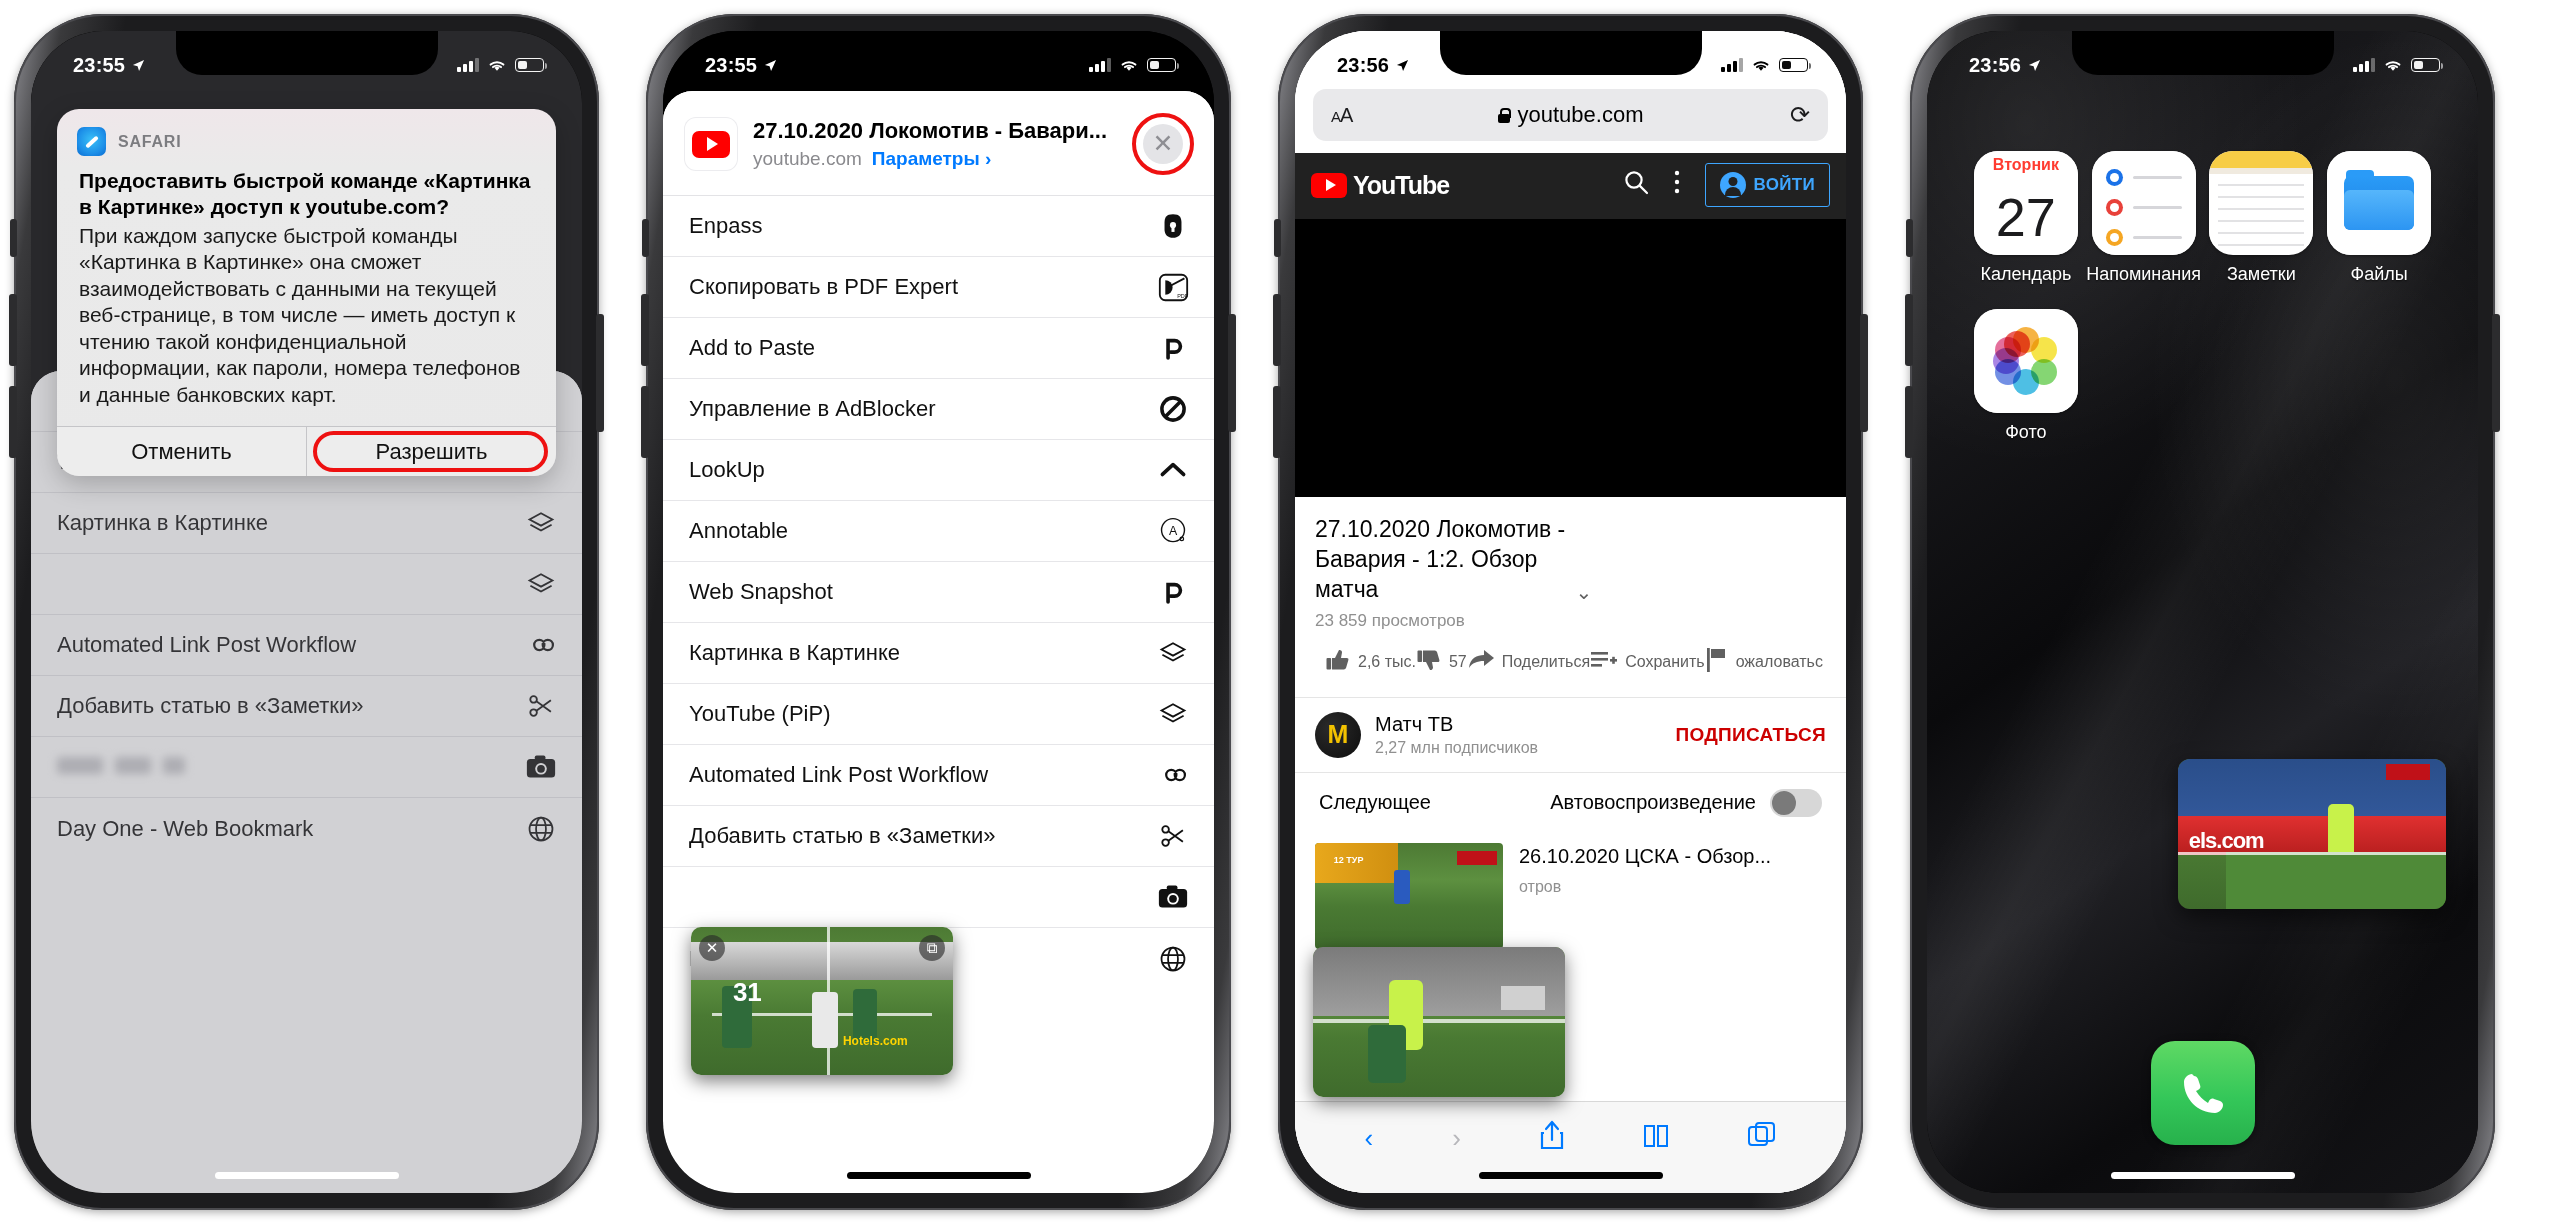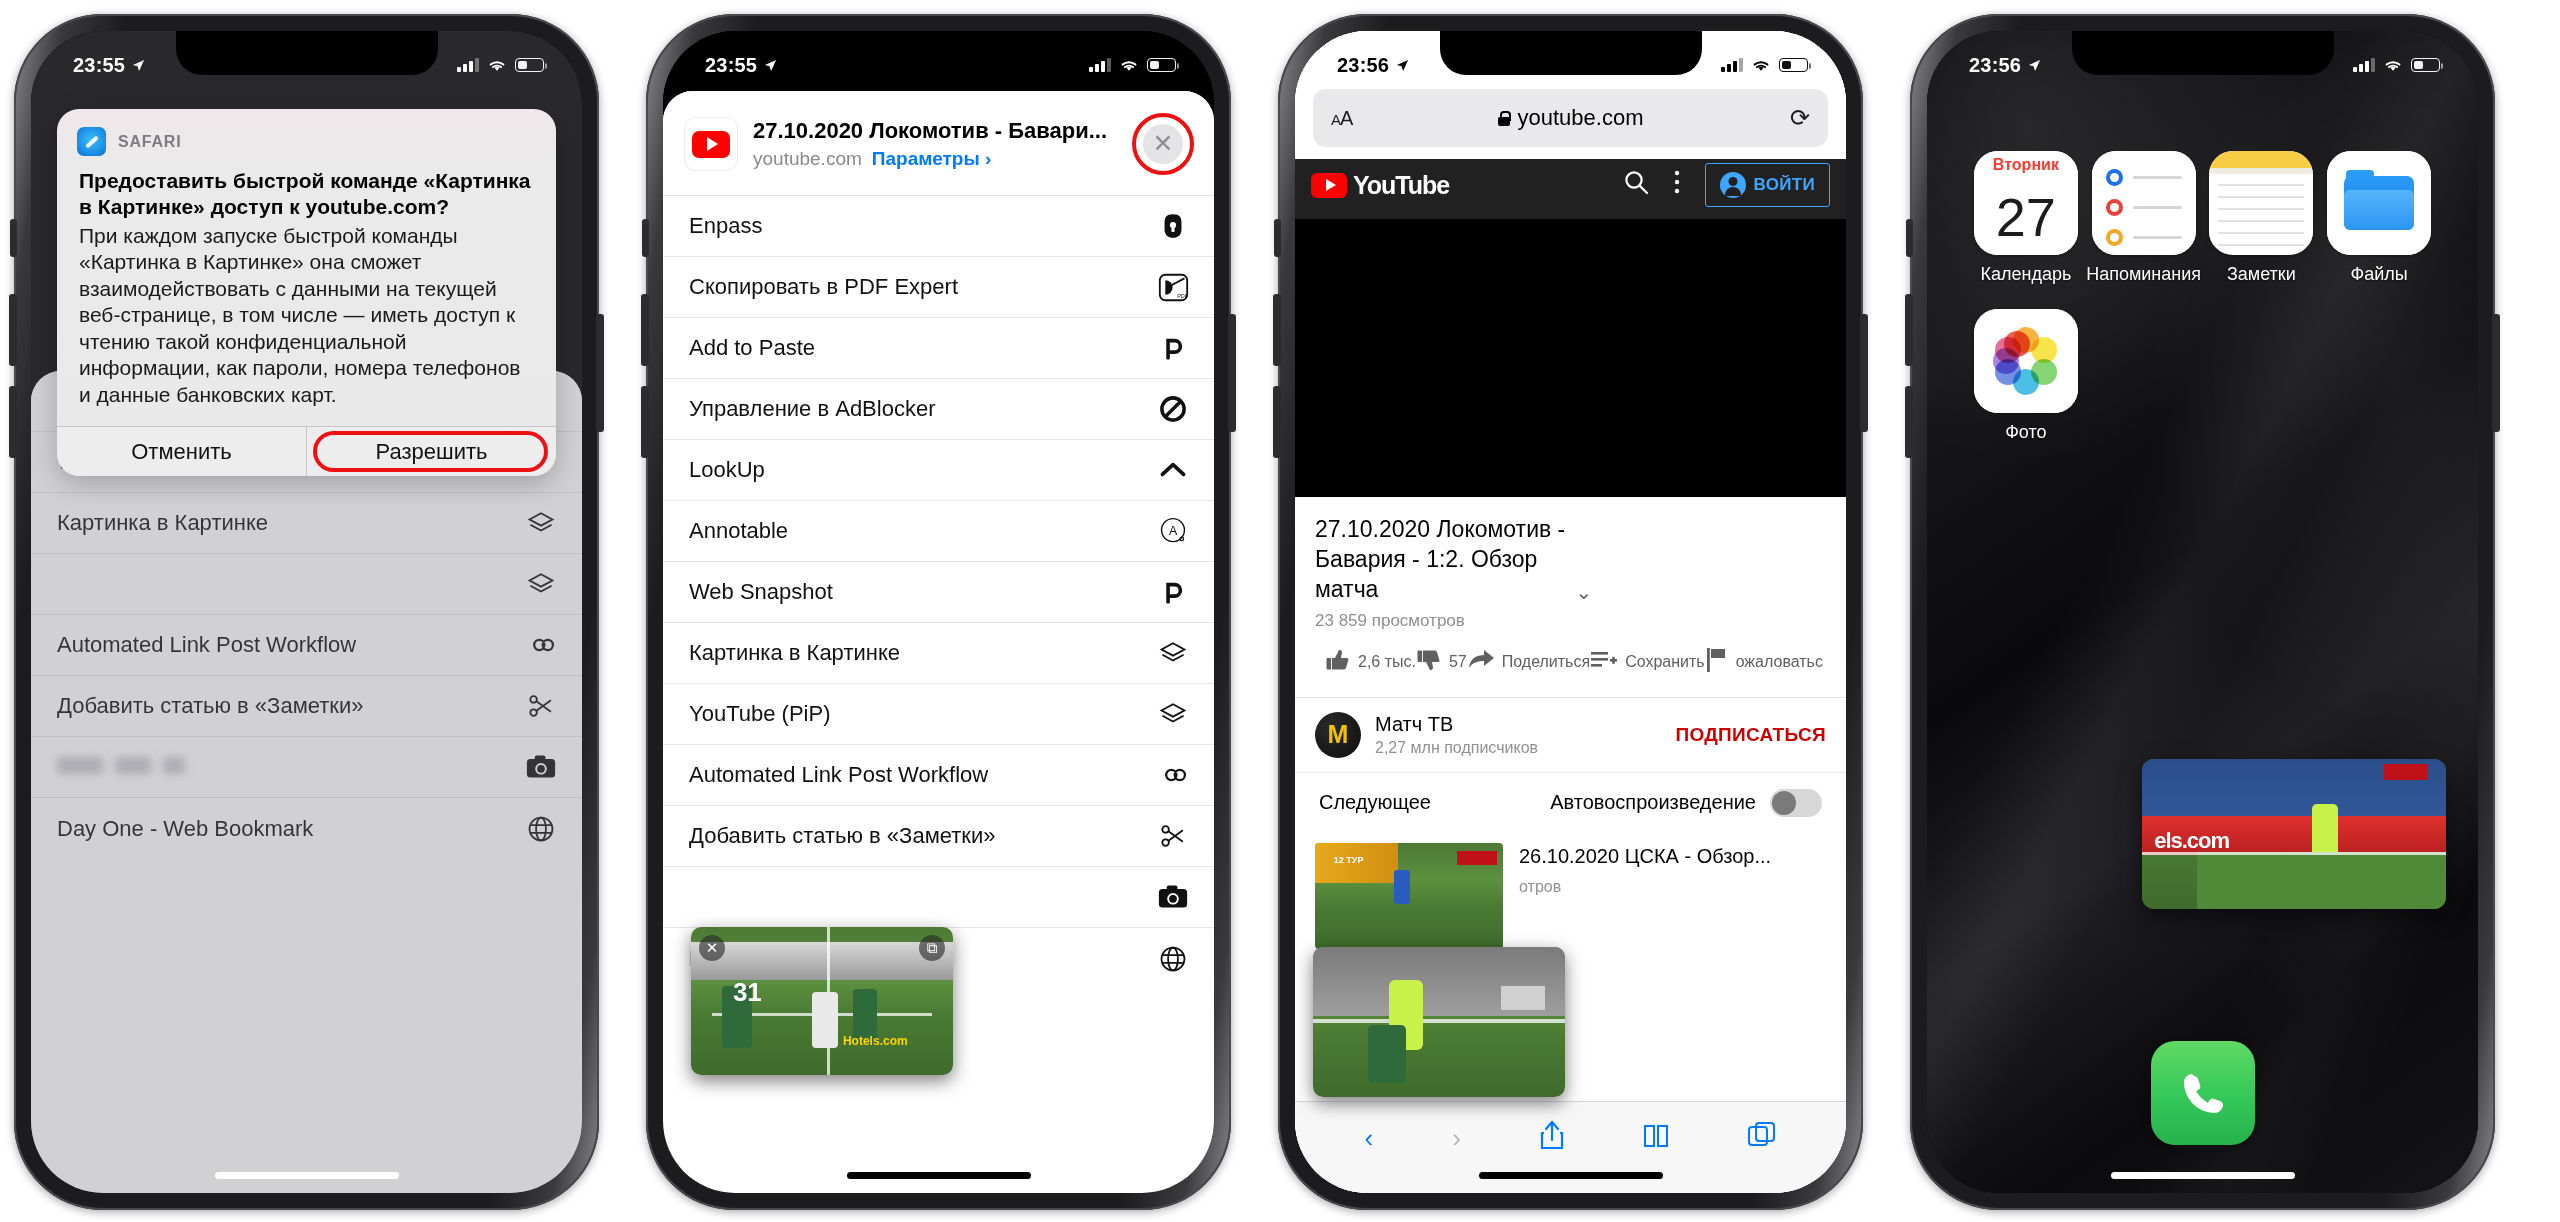--- a/index.html
+++ b/index.html
@@ -144,21 +144,21 @@
   .alert-actions { display:flex; border-top:1px solid #c5c5c8; height:50px; background:rgba(255,255,255,.18);}
   .alert-actions > div { flex:1; display:flex; align-items:center; justify-content:center;
     font-size:22px; color:#111; position:relative; }
   .alert-actions .sep { flex:none; width:1px; background:#c5c5c8; }
   .hl-rect { position:absolute; left:6px; right:8px; top:4px; bottom:4px;
     border:4px solid #ee1111; border-radius:24px; }
 
   
   .safari-top { position:absolute; top:0; left:0; right:0; background:#fff; padding-top:58px;
      padding-bottom:12px; z-index:20; }
-  .url-bar { margin: 0 18px; height:58px; border-radius:13px; background:#e9e9eb;
+  .url-bar { margin: 0 18px; height:52px; border-radius:13px; background:#e9e9eb;
      display:flex; align-items:center; padding: 0 18px; position:relative; }
   .aa { font-size:20px; color:#1c1c1e; letter-spacing:-1px; font-weight:500; }
   .aa b { font-size:15px; font-weight:500; }
   .url-center { position:absolute; left:0; right:0; text-align:center; font-size:22px; color:#000;
      display:flex; align-items:center; justify-content:center; gap:8px; }
   .lock { width:12px; height:15px; position:relative; display:inline-block; }
   .lock::after{content:""; position:absolute; left:0; bottom:0; width:12px; height:9px;
      background:#000; border-radius:2px;}
   .lock::before{content:""; position:absolute; left:2.6px; top:0; width:6.8px; height:8px;
      border:2px solid #000; border-bottom:none; border-radius:4px 4px 0 0;}
@@ -264,21 +264,21 @@
   .folder .tab { position:absolute; left:2px; top:-6px; width:28px; height:10px;
       border-radius:4px 4px 0 0; background:#2a9bf7; }
   .folder .front { position:absolute; left:0; right:0; bottom:0; height:40px; border-radius:6px;
       background: linear-gradient(180deg,#56b6fb,#2c95f2); }
   .photos { background:#fff; height:100%; display:flex; align-items:center; justify-content:center; }
   .flower { position:relative; width:70px; height:70px; }
   .flower i { position:absolute; left:50%; top:50%; width:26px; height:26px; border-radius:50%;
       opacity:.85; mix-blend-mode:multiply; }
 
   .pip {
-    position:absolute; right:32px; bottom:284px; width:304px; height:150px;
+    position:absolute; right:32px; bottom:284px; width:268px; height:150px;
     border-radius:12px; overflow:hidden; z-index:20;
     box-shadow: 0 8px 22px rgba(0,0,0,.55);
   }
   .phone-dock {
     position:absolute; left:50%; transform:translateX(-50%); bottom:48px;
     width:104px; height:104px; border-radius:24px; z-index:20;
     background: linear-gradient(180deg,#5fd964 0%, #34c759 55%, #27b14c 100%);
     display:flex; align-items:center; justify-content:center;
     box-shadow: 0 2px 8px rgba(0,0,0,.45);
   }

